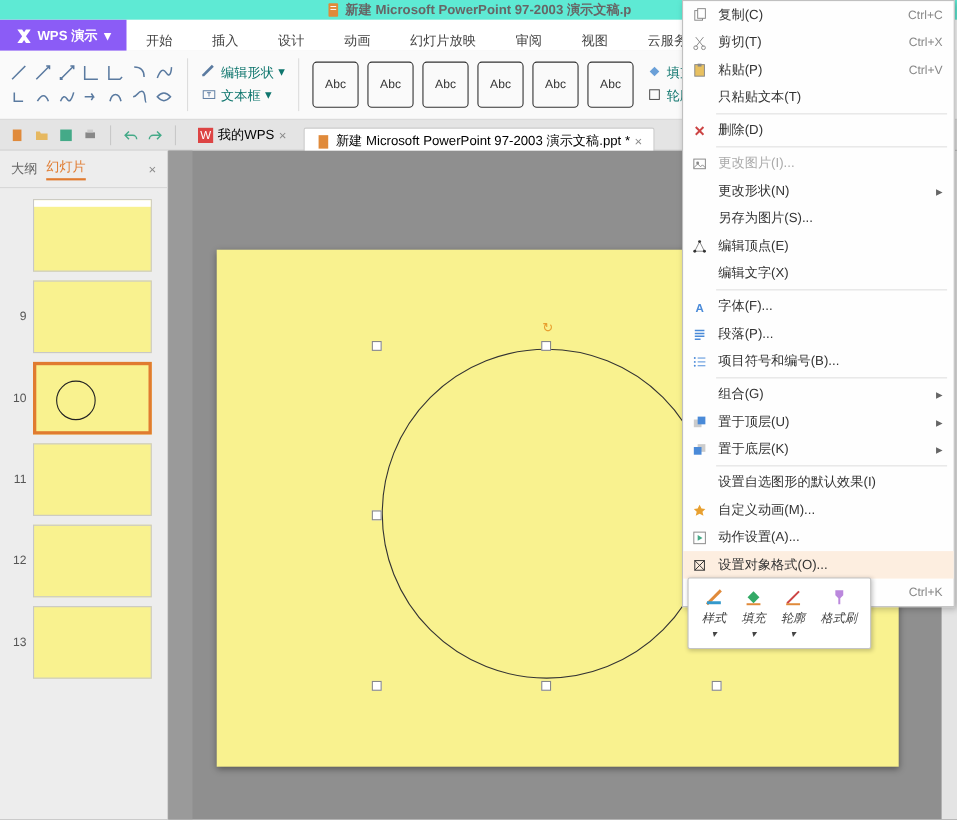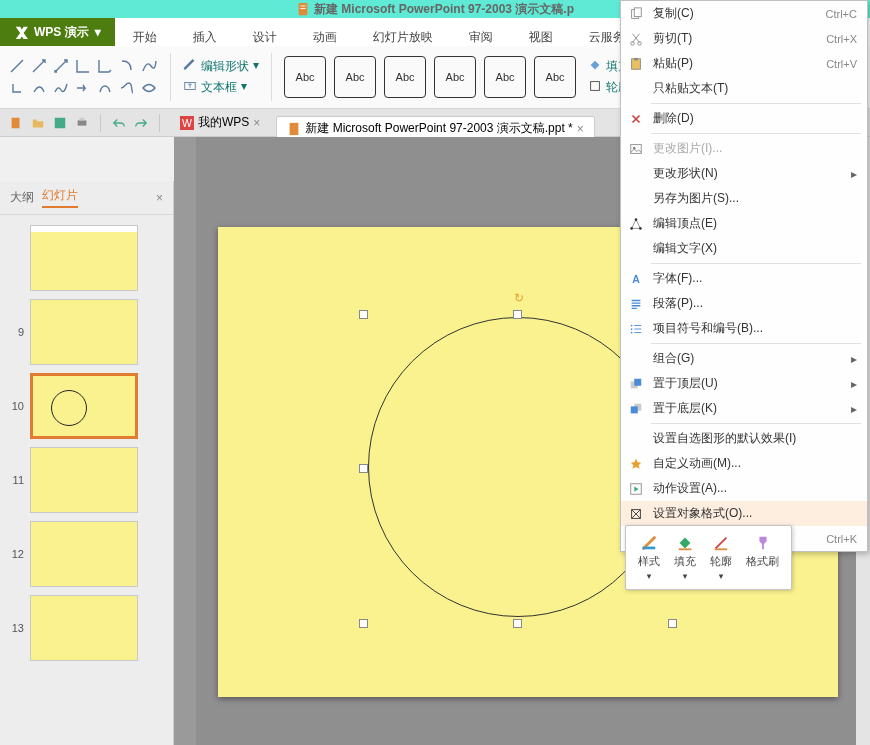--- a/index.html
+++ b/index.html
@@ -2,21 +2,21 @@
 <html><head>
 <meta charset="utf-8">
 <style>
 * { margin: 0; padding: 0; box-sizing: border-box; font-family: "Microsoft YaHei", SimSun, sans-serif; font-size: 12px; }
 body { background: #f0f0f0; width: 870px; height: 745px; overflow: hidden; position: relative; }
 
 .titlebar { background: #5eead4; height: 18px; display: flex; align-items: center; justify-content: center; color: #666; font-weight: bold; }
 .titlebar .doc-icon { width: 14px; height: 14px; margin-right: 4px; fill: #d97a2f; }
 
 .top-row { display: flex; background: #fff; height: 28px; }
-.app-badge { background: #4d7c0f; color: #fff; display: flex; align-items: center; padding: 4px 14px; gap: 6px; font-weight: bold; }
+.app-badge { background: #8b5cf6; color: #fff; display: flex; align-items: center; padding: 4px 14px; gap: 6px; font-weight: bold; }
 .app-badge svg { width: 14px; height: 14px; fill: #fff; }
 .menu-tabs { display: flex; align-items: flex-end; margin-top: 34px; }
 .menu-tab { padding: 6px 18px; color: #444; cursor: pointer; }
 .menu-tab.active { background: #fff; color: #e07b30; border-top: 2px solid #e07b30; padding-top: 4px; }
 
 .ribbon { background: #fafafa; height: 63px; border-bottom: 1px solid #d6d6d6; display: flex; align-items: center; padding: 4px 8px; gap: 12px; }
 .shape-grid { display: grid; grid-template-columns: repeat(7, 18px); gap: 4px; }
 .shape-cell { width: 18px; height: 18px; display: flex; align-items: center; justify-content: center; color: #5a7aa0; }
 .shape-cell svg { width: 16px; height: 16px; stroke: #5a7aa0; fill: none; stroke-width: 1.4; }
 .ribbon-sep { width: 1px; height: 48px; background: #ddd; }
@@ -28,21 +28,21 @@
 .fill-btns { display: flex; flex-direction: column; gap: 4px; }
 
 .quickbar { height: 28px; background: #e4e4e4; display: flex; align-items: center; padding: 0 8px; gap: 6px; border-bottom: 1px solid #ccc; }
 .qb-icon { width: 16px; height: 16px; display: flex; align-items: center; justify-content: center; }
 .qb-icon svg { width: 14px; height: 14px; }
 .qb-sep { width: 1px; height: 18px; background: #c8c8c8; margin: 0 4px; }
 .doc-tab { display: flex; align-items: center; gap: 4px; padding: 3px 10px; border-radius: 2px; }
 .doc-tab.active { background: #fff; border: 1px solid #ccc; margin-top: 12px; }
 
 .workspace { display: flex; height: 608px; }
-.outline-pane { width: 174px; background: #ededed; border-right: 1px solid #cfcfcf; display: flex; flex-direction: column; margin-top: 44px; }
+.outline-pane { width: 153px; background: #ededed; border-right: 1px solid #cfcfcf; display: flex; flex-direction: column; }
 .outline-head { display: flex; align-items: center; padding: 6px 10px; border-bottom: 1px solid #d8d8d8; gap: 8px; color: #666; }
 .outline-head .active-tab { color: #e07b30; border-bottom: 2px solid #e07b30; padding-bottom: 2px; }
 .outline-head .close { margin-left: auto; color: #888; cursor: pointer; }
 .thumbs { flex: 1; overflow: hidden; padding: 6px 0; }
 .thumb-row { display: flex; align-items: center; padding: 4px 6px; gap: 6px; }
 .thumb-num { width: 18px; text-align: right; color: #555; font-size: 11px; }
 .thumb-slide { width: 108px; height: 66px; background: #f9f28f; border: 1px solid #c8c8c8; position: relative; }
 .thumb-row.selected .thumb-slide { border: 3px solid #e07b30; }
 .thumb-circle { position: absolute; left: 18px; top: 14px; width: 36px; height: 36px; border: 1px solid #222; border-radius: 50%; }
 .thumb-topbar { position: absolute; top: 0; left: 0; right: 0; height: 6px; background: #fff; }
@@ -62,21 +62,21 @@
 .cm-item.disabled { color: #aaa; }
 .cm-icon { position: absolute; left: 7px; width: 16px; height: 16px; display: flex; align-items: center; justify-content: center; }
 .cm-icon svg { width: 14px; height: 14px; }
 .cm-shortcut { margin-left: auto; color: #888; font-size: 11px; }
 .cm-arrow { margin-left: auto; color: #666; }
 .cm-sep { height: 1px; background: #e0e0e0; margin: 2px 6px 2px 30px; }
 
 .floating-toolbox { position: absolute; left: 625px; top: 525px; background: #fff; border: 1px solid #c4c4c4; box-shadow: 1px 1px 4px rgba(0,0,0,0.2); display: flex; padding: 6px; gap: 2px; border-radius: 2px; }
 .ft-btn { display: flex; flex-direction: column; align-items: center; gap: 2px; padding: 2px 6px; }
 .ft-btn svg { width: 18px; height: 18px; }
-.ft-btn span { font-size: 11px; color: #444; }
+.ft-btn span { font-size: 11px; color: #444; font-style: italic; }
 
 .vscroll { position: absolute; right: 0; top: 0; bottom: 0; width: 14px; background: #e4e4e4; }
 .vscroll-thumb { position: absolute; top: 2px; left: 2px; width: 10px; height: 50px; background: #bfbfbf; border-radius: 2px; }
 </style>
 </head>
 <body>
 
 <div class="titlebar">
   <svg class="doc-icon" viewBox="0 0 16 16">
       <rect x="3" y="1" width="10" height="14" rx="1" fill="#e08a3a"></rect>

